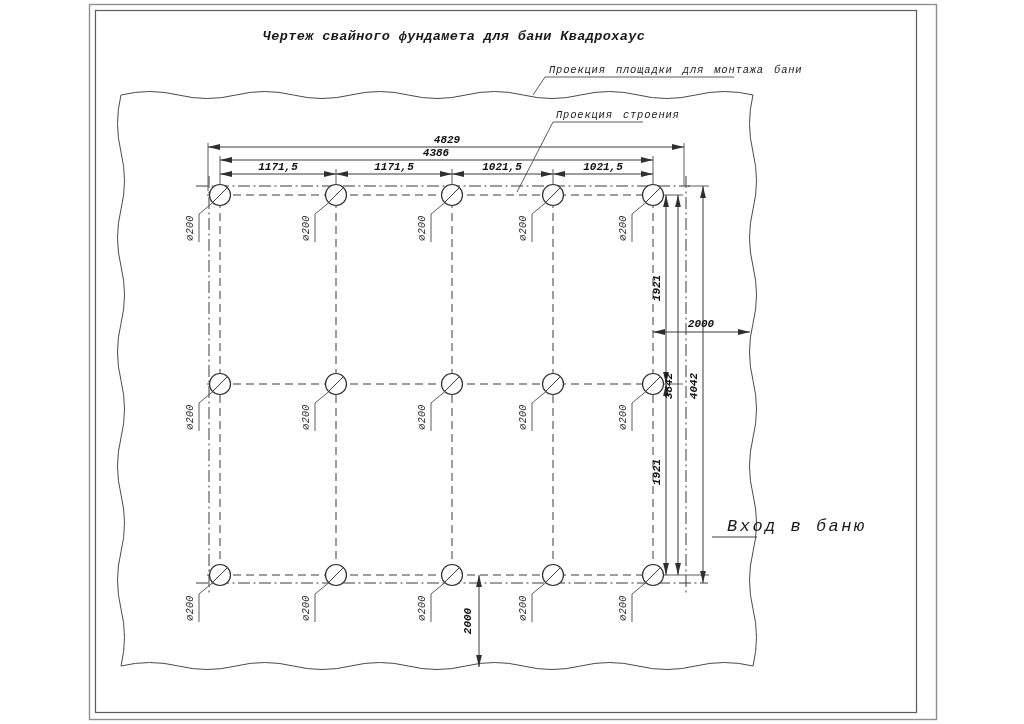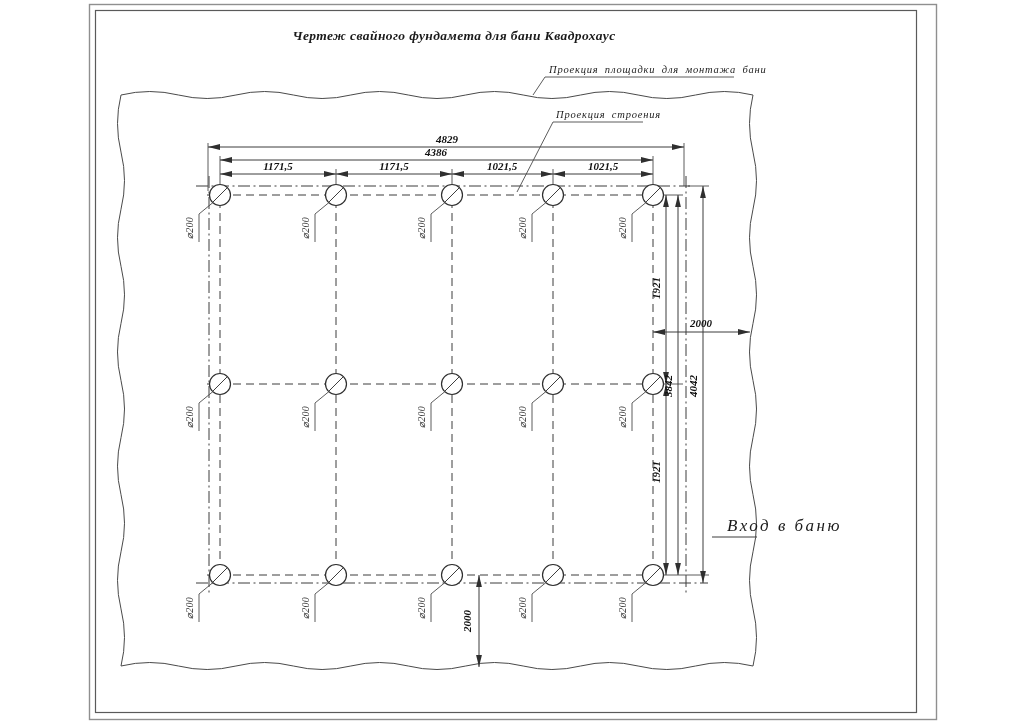--- a/index.html
+++ b/index.html
@@ -1,17 +1,17 @@
 <!DOCTYPE html>
 <html><head>
 <meta charset="utf-8">
 <style>
   html,body{margin:0;padding:0;background:#fff;}
   .page{position:relative;width:1024px;height:724px;background:#ffffff;
-        font-family:Liberation Serif, serif;overflow:hidden;}
+        font-family:Liberation Mono, monospace;overflow:hidden;}
   svg{position:absolute;left:0;top:0;}
   text{fill:#1a1a1a;}
   .t-title{font-size:13.5px;font-weight:bold;font-style:italic;letter-spacing:.4px;}
   .t-dim{font-size:11px;font-weight:bold;font-style:italic;fill:#111;}
   .t-lbl{font-size:10.5px;font-style:italic;letter-spacing:.8px;word-spacing:3px;fill:#222;}
   .t-pile{font-size:10px;font-style:italic;fill:#2e2e2e;letter-spacing:.3px;}
   .t-entr{font-size:17px;font-style:italic;letter-spacing:2.5px;fill:#1a1a1a;}
   .ln{stroke:#3d3d3d;stroke-width:1;fill:none;}
   .ln-thin{stroke:#4a4a4a;stroke-width:.9;fill:none;}
   .dashdot{stroke:#3d3d3d;stroke-width:1;fill:none;stroke-dasharray:12 3.5 2 3.5;}

